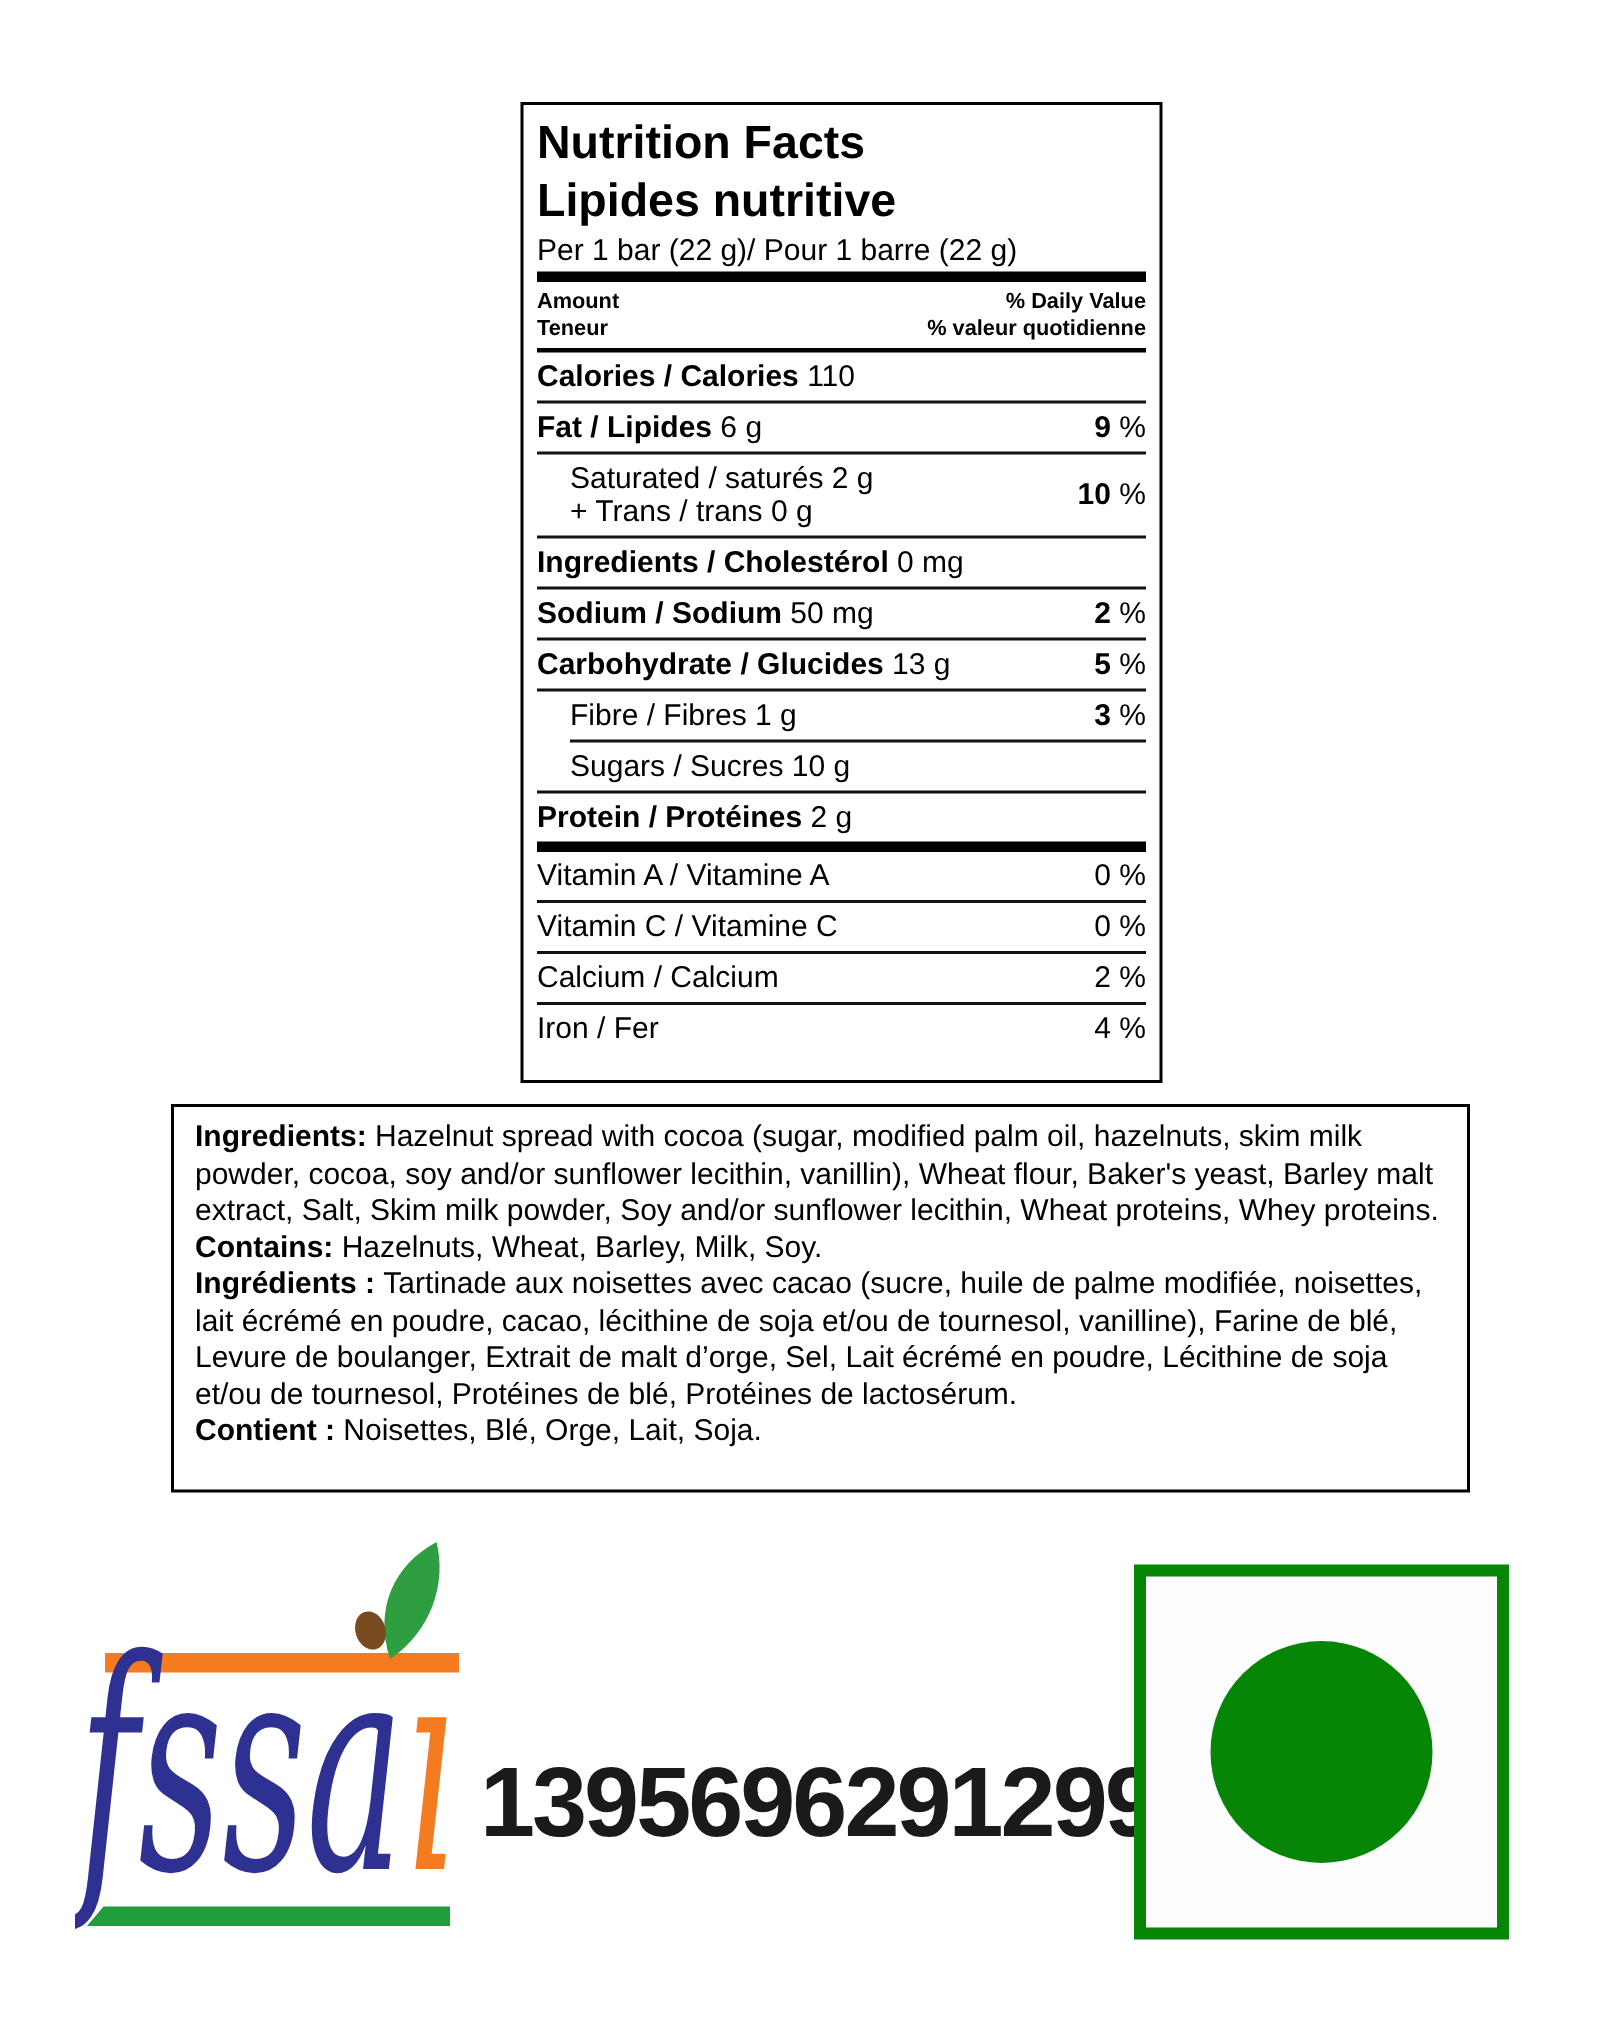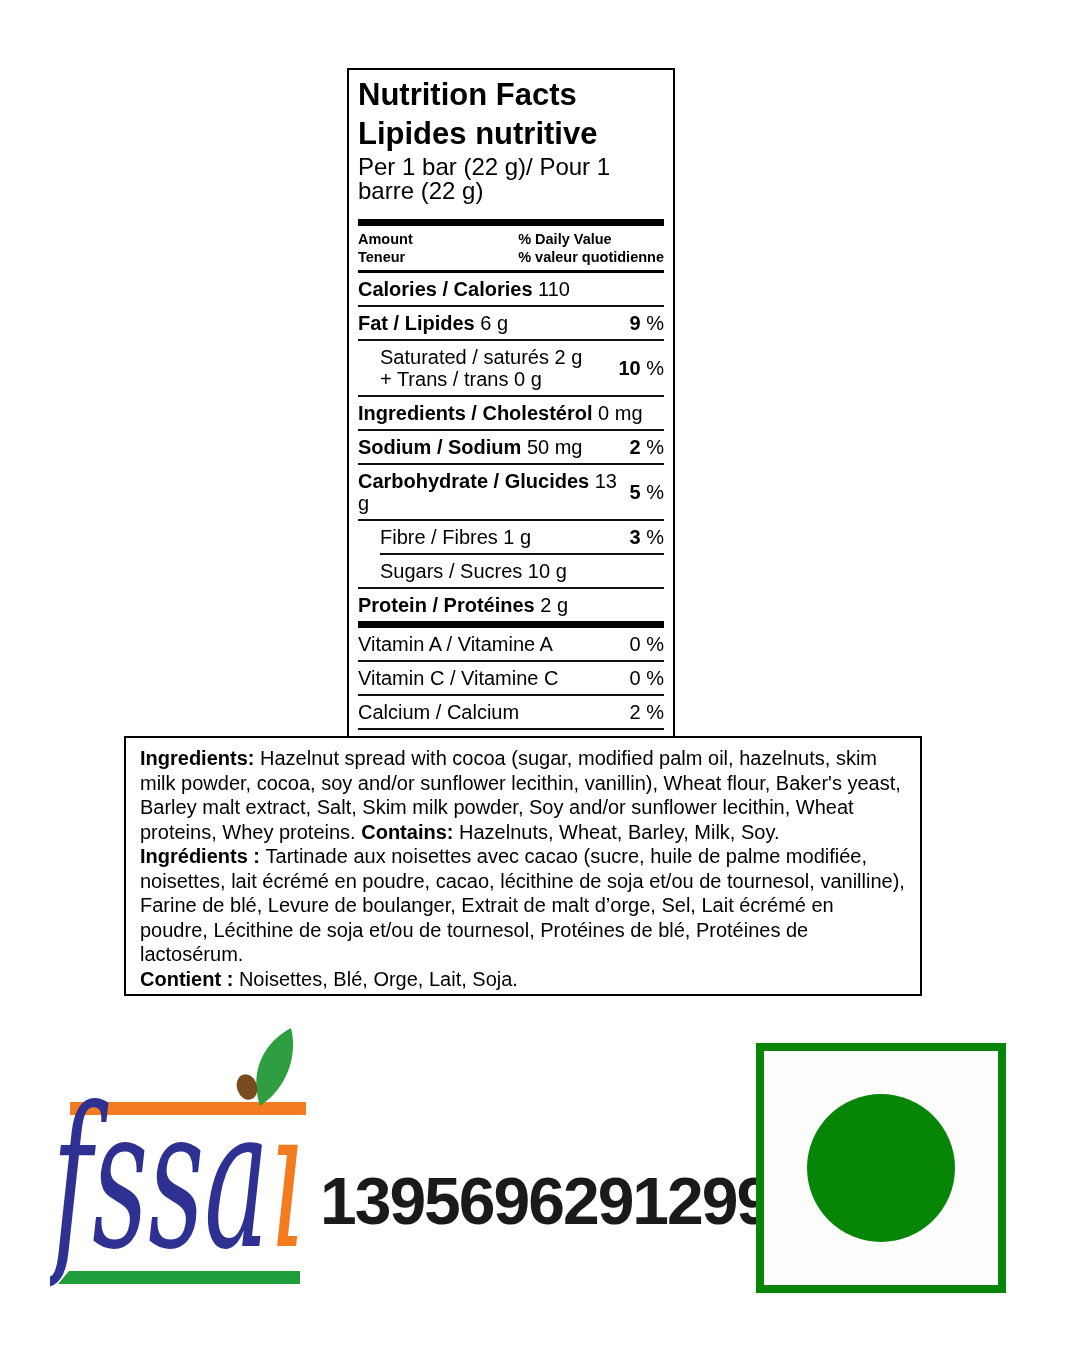--- a/index.html
+++ b/index.html
@@ -1,39 +1,39 @@
 <!DOCTYPE html>
 <html><head>
 <meta charset="utf-8">
 <style>
   html,body{margin:0;padding:0;background:#fff;}
   .page{position:relative;width:1080px;height:1350px;background:#fff;overflow:hidden;
         font-family:"Liberation Sans",sans-serif;color:#000;}
   .b{font-weight:bold;}
 
   
-  .nf{position:absolute;left:347px;top:68px;width:328px;box-sizing:border-box;
+  .nf{position:absolute;left:347px;top:68px;width:428px;box-sizing:border-box;
       border:2px solid #000;background:#fff;padding:2px 9px 18px;}
   .nf-title{font-size:31px;font-weight:bold;line-height:33px;margin-top:6px;}
-  .nf-serving{font-size:24px;line-height:24px;margin:5px 0 16px;}
+  .nf-serving{font-size:20px;line-height:24px;margin:5px 0 2px;}
   .bar-thick{height:7px;background:#000;}
   .bar-med{height:3px;background:#000;}
   .nf-header{display:flex;justify-content:space-between;font-size:14.5px;font-weight:bold;
              line-height:18px;padding:4px 0;gap:32px;}
-  .nf-header .right{}
+  .nf-header .right{text-align:right;}
   .nf-sep{height:2px;background:#111;}
   .nf-sep.sep-indent{margin-left:22px;}
   .nf-row{display:flex;justify-content:space-between;align-items:center;
           font-size:20px;line-height:22px;padding:5px 0;}
   .nf-row.indent{padding-left:22px;}
   .nf-dv{white-space:nowrap;padding-left:8px;}
 
   
-  .ingredients{position:absolute;left:124px;top:736px;width:798px;box-sizing:border-box;
-               border:2px solid #000;background:#fff;padding:8px 14px 3px;
+  .ingredients{position:absolute;left:114px;top:736px;width:866px;box-sizing:border-box;
+               border:2px solid #000;background:#fff;padding:8px 14px 26px;
                font-size:20px;line-height:24.5px;}
   .ing-p{margin:0;}
 
   
   .fssai-svg{position:absolute;left:50px;top:1022px;}
 
   
   .license{position:absolute;left:320px;top:1166px;font-size:66px;font-weight:bold;
            letter-spacing:-2px;color:#1a1a1a;line-height:70px;}
 

